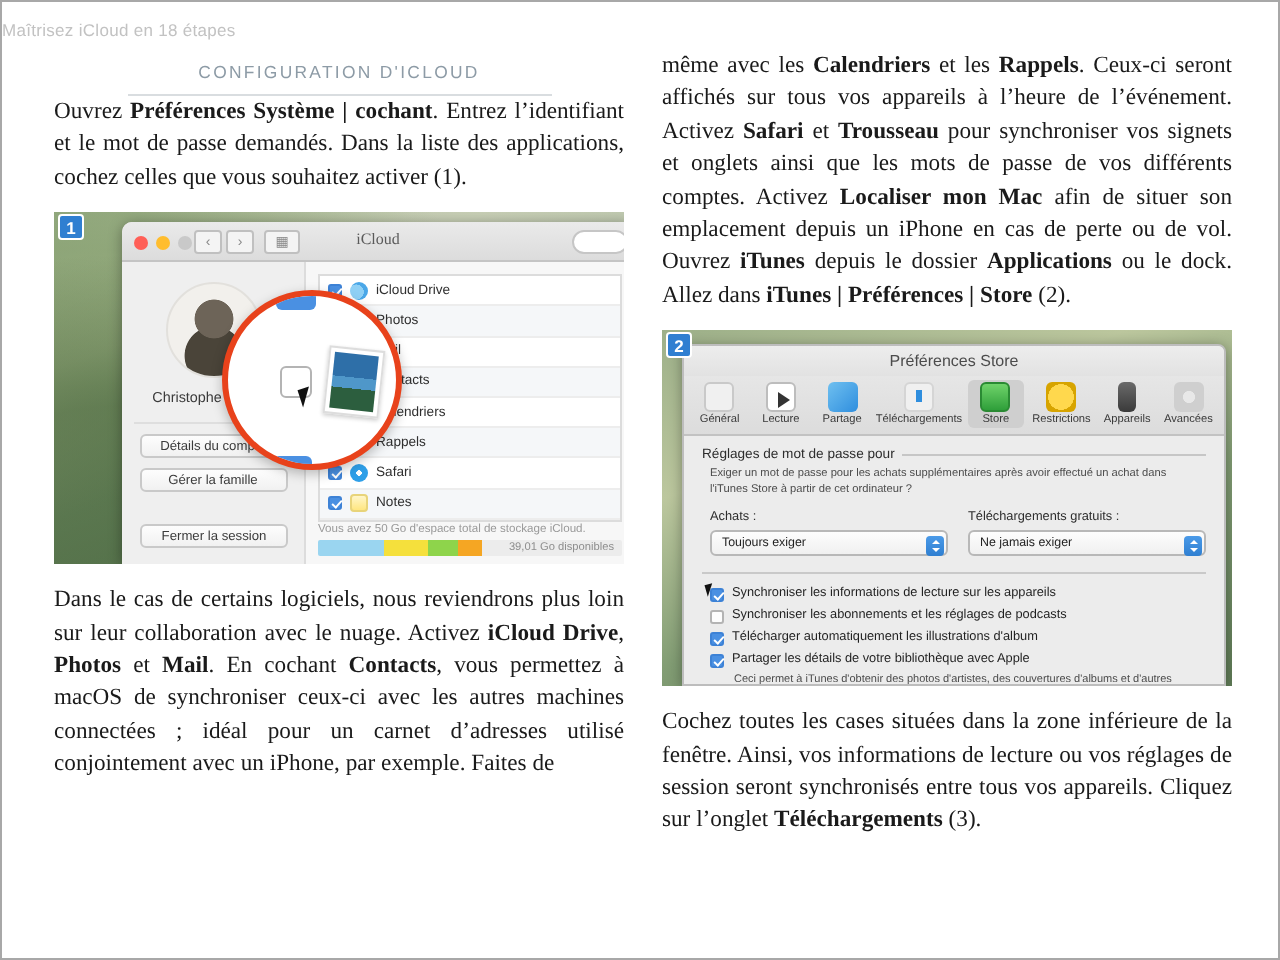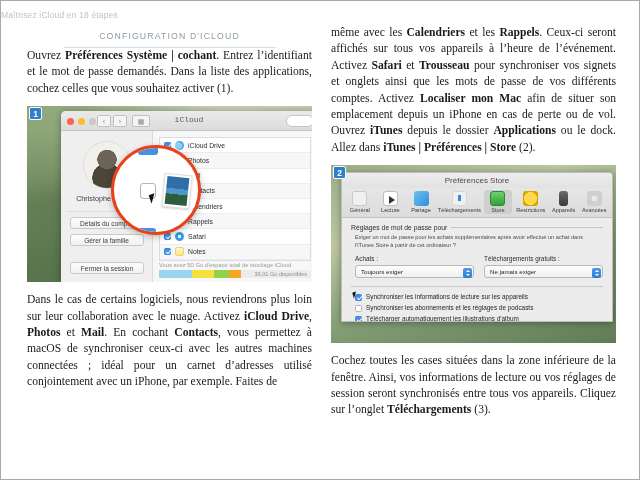--- a/index.html
+++ b/index.html
@@ -103,21 +103,21 @@
   .t-red{background:#ff5f57;} .t-yel{background:#ffbd2e;} .t-gre{background:#c9c9c9;}
   .navbtns { position:absolute; left:36px; top:4px; display:flex; gap:2px; }
   .navbtns span {
     width:14px;height:12px;border:1px solid #c0c0c0;border-radius:2px;
     background:#f4f4f4;font-family:"Liberation Sans",sans-serif;font-size:7px;
     color:#8a8a8a;line-height:11px;text-align:center;
   }
   .navbtns .wide { width:18px; margin-left:3px; }
   .mac-title .wtitle {
     position:absolute;left:0;width:100%;text-align:center;top:4px;
-    font-family:Liberation Mono, monospace;font-size:8px;color:#5a5a5a;
+    font-family:Liberation Serif, serif;font-size:8px;color:#5a5a5a;
   }
   .searchfield {
     position:absolute; right:3px; top:4px; width:28px; height:12px;
     border:1px solid #c6c6c6; border-radius:6px; background:#fff;
   }
   .mac-body { display:flex; height:151px; }
   .mac-side {
     width:92px; background:#efefef; border-right:1px solid #dcdcdc;
     position:relative;
   }
@@ -221,21 +221,21 @@
   }
 
   
   
   
   .fig2 {
     width:285px;height:178px;overflow:hidden;
     background:linear-gradient(160deg,#9db089 0%,#bcc79e 30%,#829d74 60%,#607c57 100%);
   }
   .itunes-win {
-    position:absolute;left:10px;top:7px;width:272px;height:150px;
+    position:absolute;left:10px;top:7px;width:272px;height:171px;
     background:#ececec;border:1px solid #bdbdbd;border-radius:4px 4px 0 0;
     box-shadow:0 1px 7px rgba(0,0,0,.35);overflow:hidden;
   }
   .it-title {
     text-align:center;font-family:"Liberation Sans",sans-serif;font-size:8px;
     color:#4c4c4c;padding-top:3px;height:15px;
     background:linear-gradient(#ededed,#e2e2e2);
   }
   .it-toolbar {
     display:flex;justify-content:center;gap:3px;padding:2px 4px 3px 4px;

